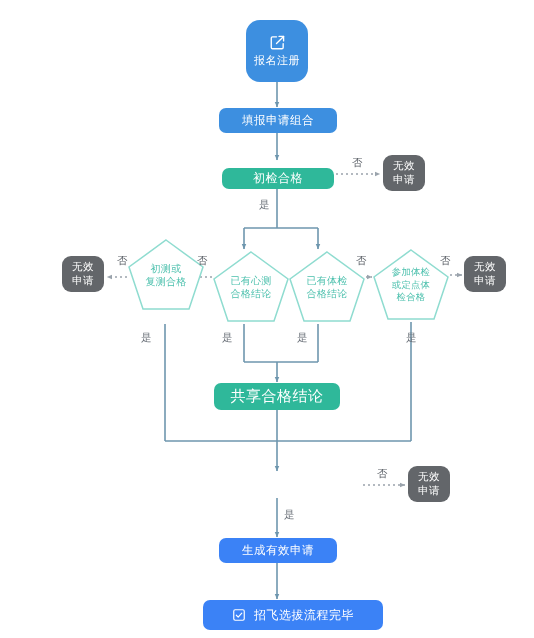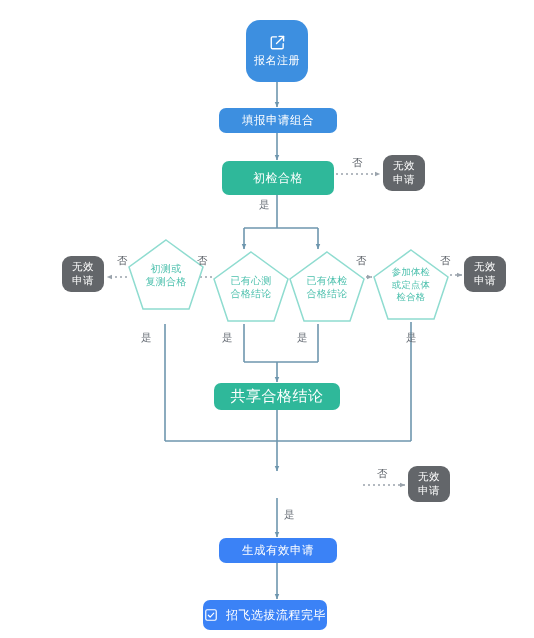--- a/index.html
+++ b/index.html
@@ -55,25 +55,25 @@
     left: 246px; top: 20px;
     width: 62px; height: 62px;
     border-radius: 14px;
     background: #3d8fe0;
     gap: 3px;
   }
   #node-start .start-icon { width: 17px; height: 17px; }
   #node-start .start-label { font-size: 11px; }
 
   #node-fill      { left: 219px; top: 108px; width: 118px; height: 25px; font-size: 11.5px; }
-  #node-initial   { left: 222px; top: 161px; width: 112px; height: 34px; font-size: 12px; }
+  #node-initial   { left: 222px; top: 168px; width: 112px; height: 21px; font-size: 12px; }
   #node-share     { left: 214px; top: 383px; width: 126px; height: 27px; font-size: 15px; }
   #node-bg        { left: 195px; top: 472px; width: 166px; height: 26px; font-size: 11.5px; }
   #node-valid     { left: 219px; top: 538px; width: 118px; height: 25px; font-size: 11.5px; }
-  #node-end       { left: 203px; top: 600px; width: 124px; height: 30px; font-size: 12px;
+  #node-end       { left: 203px; top: 600px; width: 180px; height: 30px; font-size: 12px;
                     flex-direction: row; gap: 8px; }
   #node-end .end-icon { width: 14px; height: 14px; }
 
   
   .chip {
     width: 42px; height: 36px;
     font-size: 10.5px;
     line-height: 1.3;
   }
   #chip-1 { left: 383px; top: 155px; }

